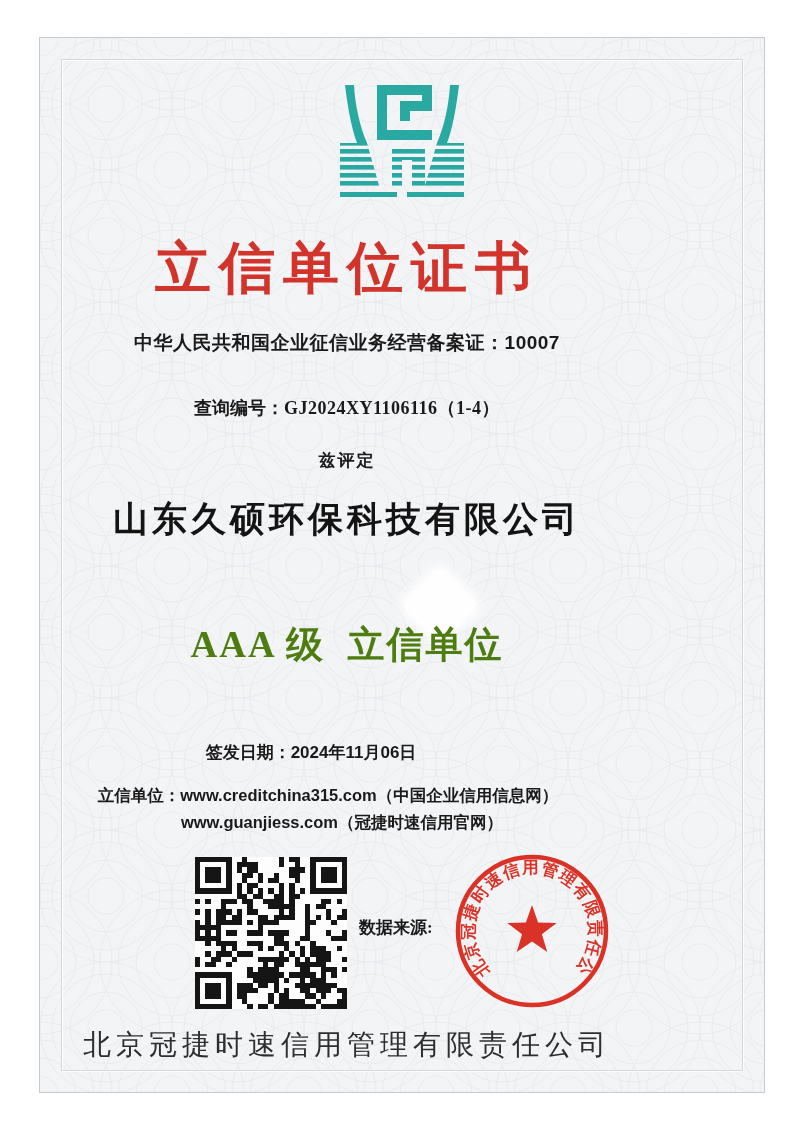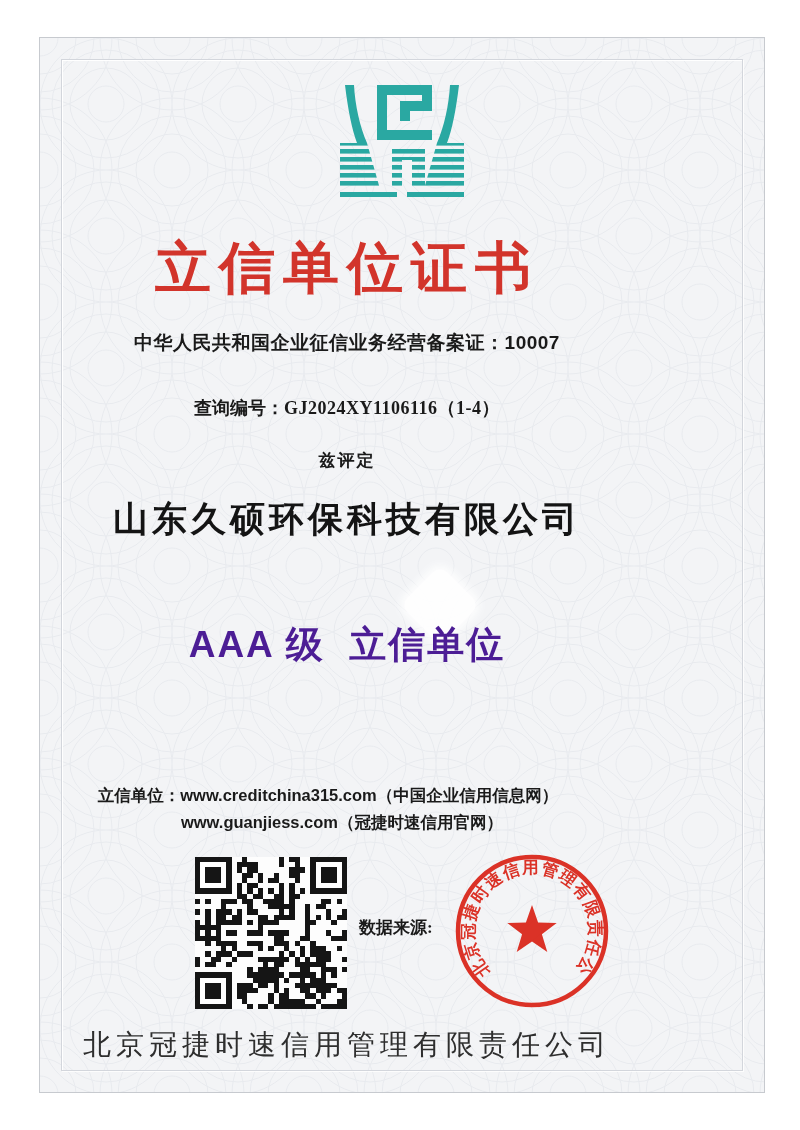--- a/index.html
+++ b/index.html
@@ -31,21 +31,21 @@
   .subtitle{top:309px;font-size:19px;font-weight:700;letter-spacing:.5px;margin-top:21px;}
   .query-line{top:396px;font-size:18px;font-weight:700;}
   .query-line .num{
     font-family:"Liberation Serif","DejaVu Serif",serif;font-size:18px;font-weight:700;letter-spacing:.5px;
   }
   .hereby{top:449px;font-size:17px;font-weight:600;letter-spacing:2px;}
   .company{
     top:496px;font-family:"Liberation Serif","DejaVu Serif",serif;
     font-size:35px;font-weight:600;letter-spacing:4px;color:#141414;
   }
-  .rating{top:620px;font-size:37px;font-weight:800;letter-spacing:2px;color:#4c1d95;white-space:pre;}
+  .rating{top:620px;font-size:37px;font-weight:800;letter-spacing:2px;color:#4d7c0f;white-space:pre;font-family:Liberation Serif, serif;}
   .dates-row{
     top:741px;display:flex;justify-content:center;gap:30px;
     transform:translateX(-36px);font-size:17px;font-weight:700;
   }
   .addr-block{top:782px;font-size:16.5px;font-weight:700;line-height:27px;transform:translateX(-19px);}
   .addr-line2{text-indent:28px;}
   .qr{position:absolute;left:193px;top:857px;width:152px;height:152px;}
   .datasource{position:absolute;left:357px;top:916px;font-size:17px;
     font-family:"Liberation Serif","DejaVu Serif",serif;font-weight:600;}
   .stamp{position:absolute;left:450px;top:851px;opacity:.95;}
@@ -128,20 +128,21 @@
     <span>查询编号：</span><span class="num">GJ2024XY1106116（1-4）</span>
   </div>
 
   <div class="abs-center company">山东久硕环保科技有限公司</div>
 
   <div class="abs-center hereby">兹评定</div>
 
   <div class="abs-center rating">AAA 级  立信单位</div>
 
   <div class="abs-center dates-row">
+    <span><span>签发日期：</span><span>2024年11月06日</span></span>
   </div>
 
   <div class="abs-center addr-block">
     <div><span>立信单位：</span><span>www.creditchina315.com（中国企业信用信息网）</span></div>
     <div class="addr-line2">www.guanjiess.com（冠捷时速信用官网）</div>
   </div>
 
   <svg class="qr" viewBox="0 0 29 29" shape-rendering="crispEdges">
       <rect width="29" height="29" fill="#fdfdfd"></rect>
       <rect x="0" y="0" width="7" height="7" fill="#151515"></rect>

